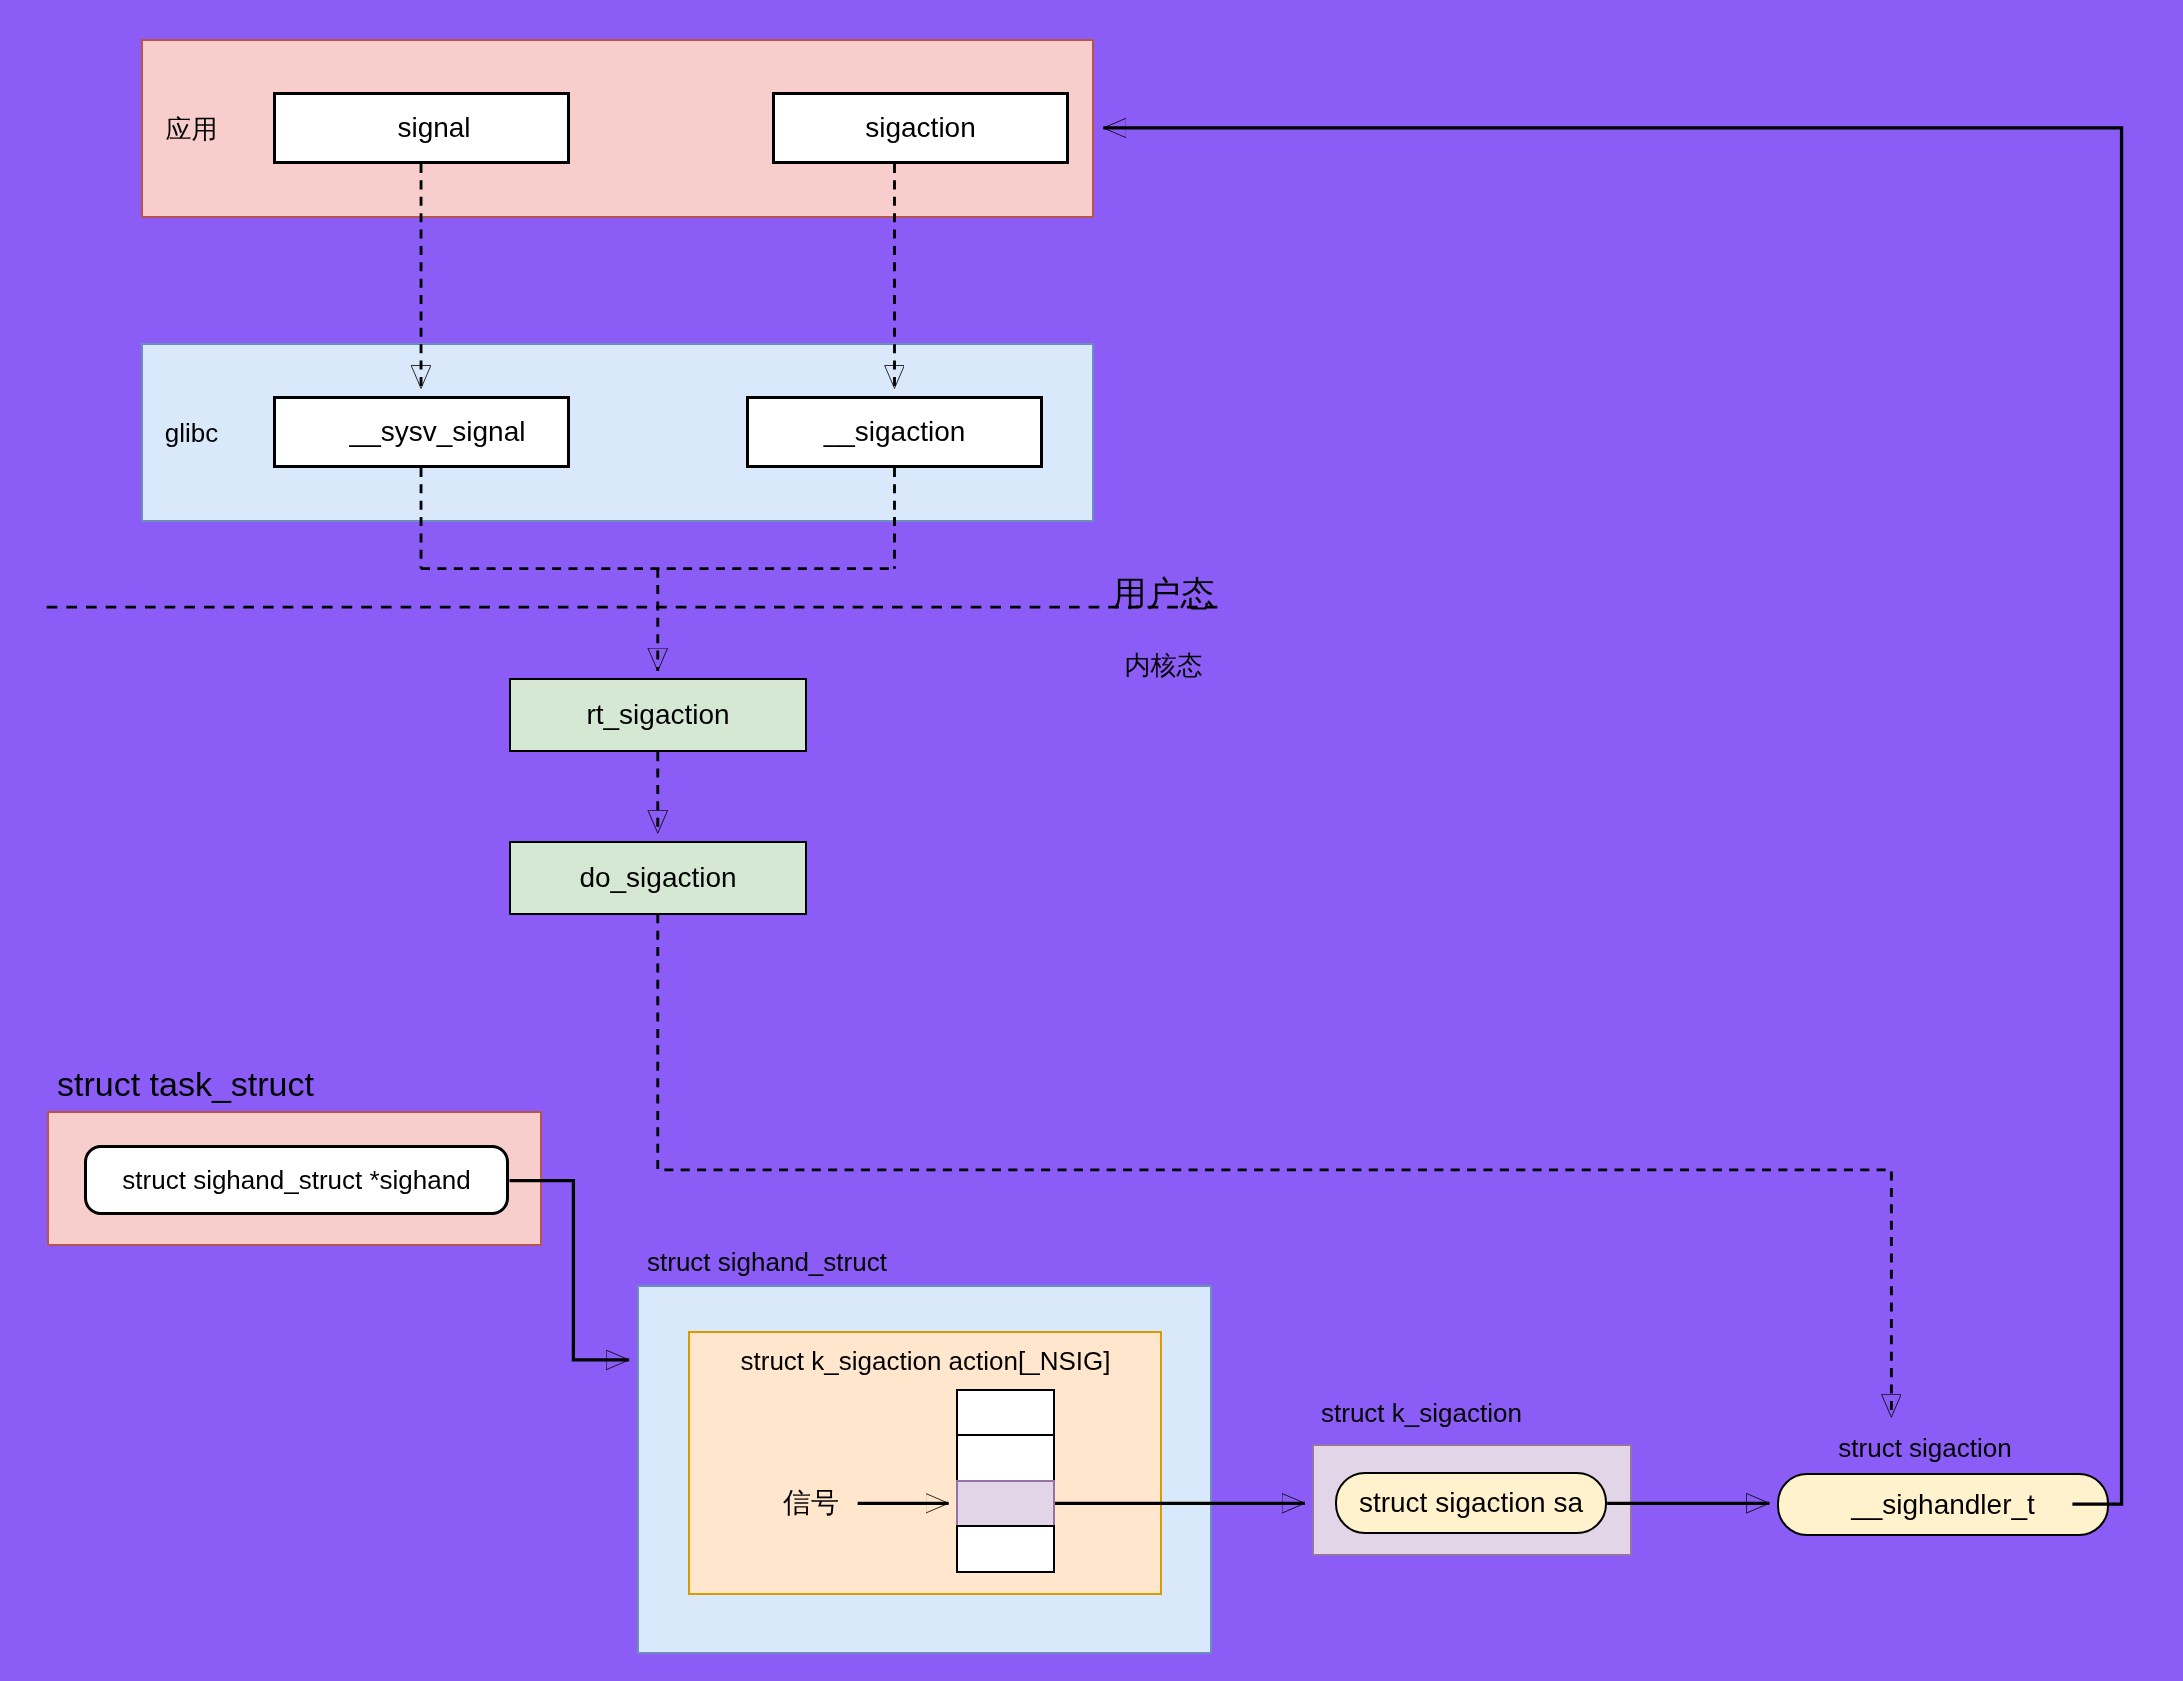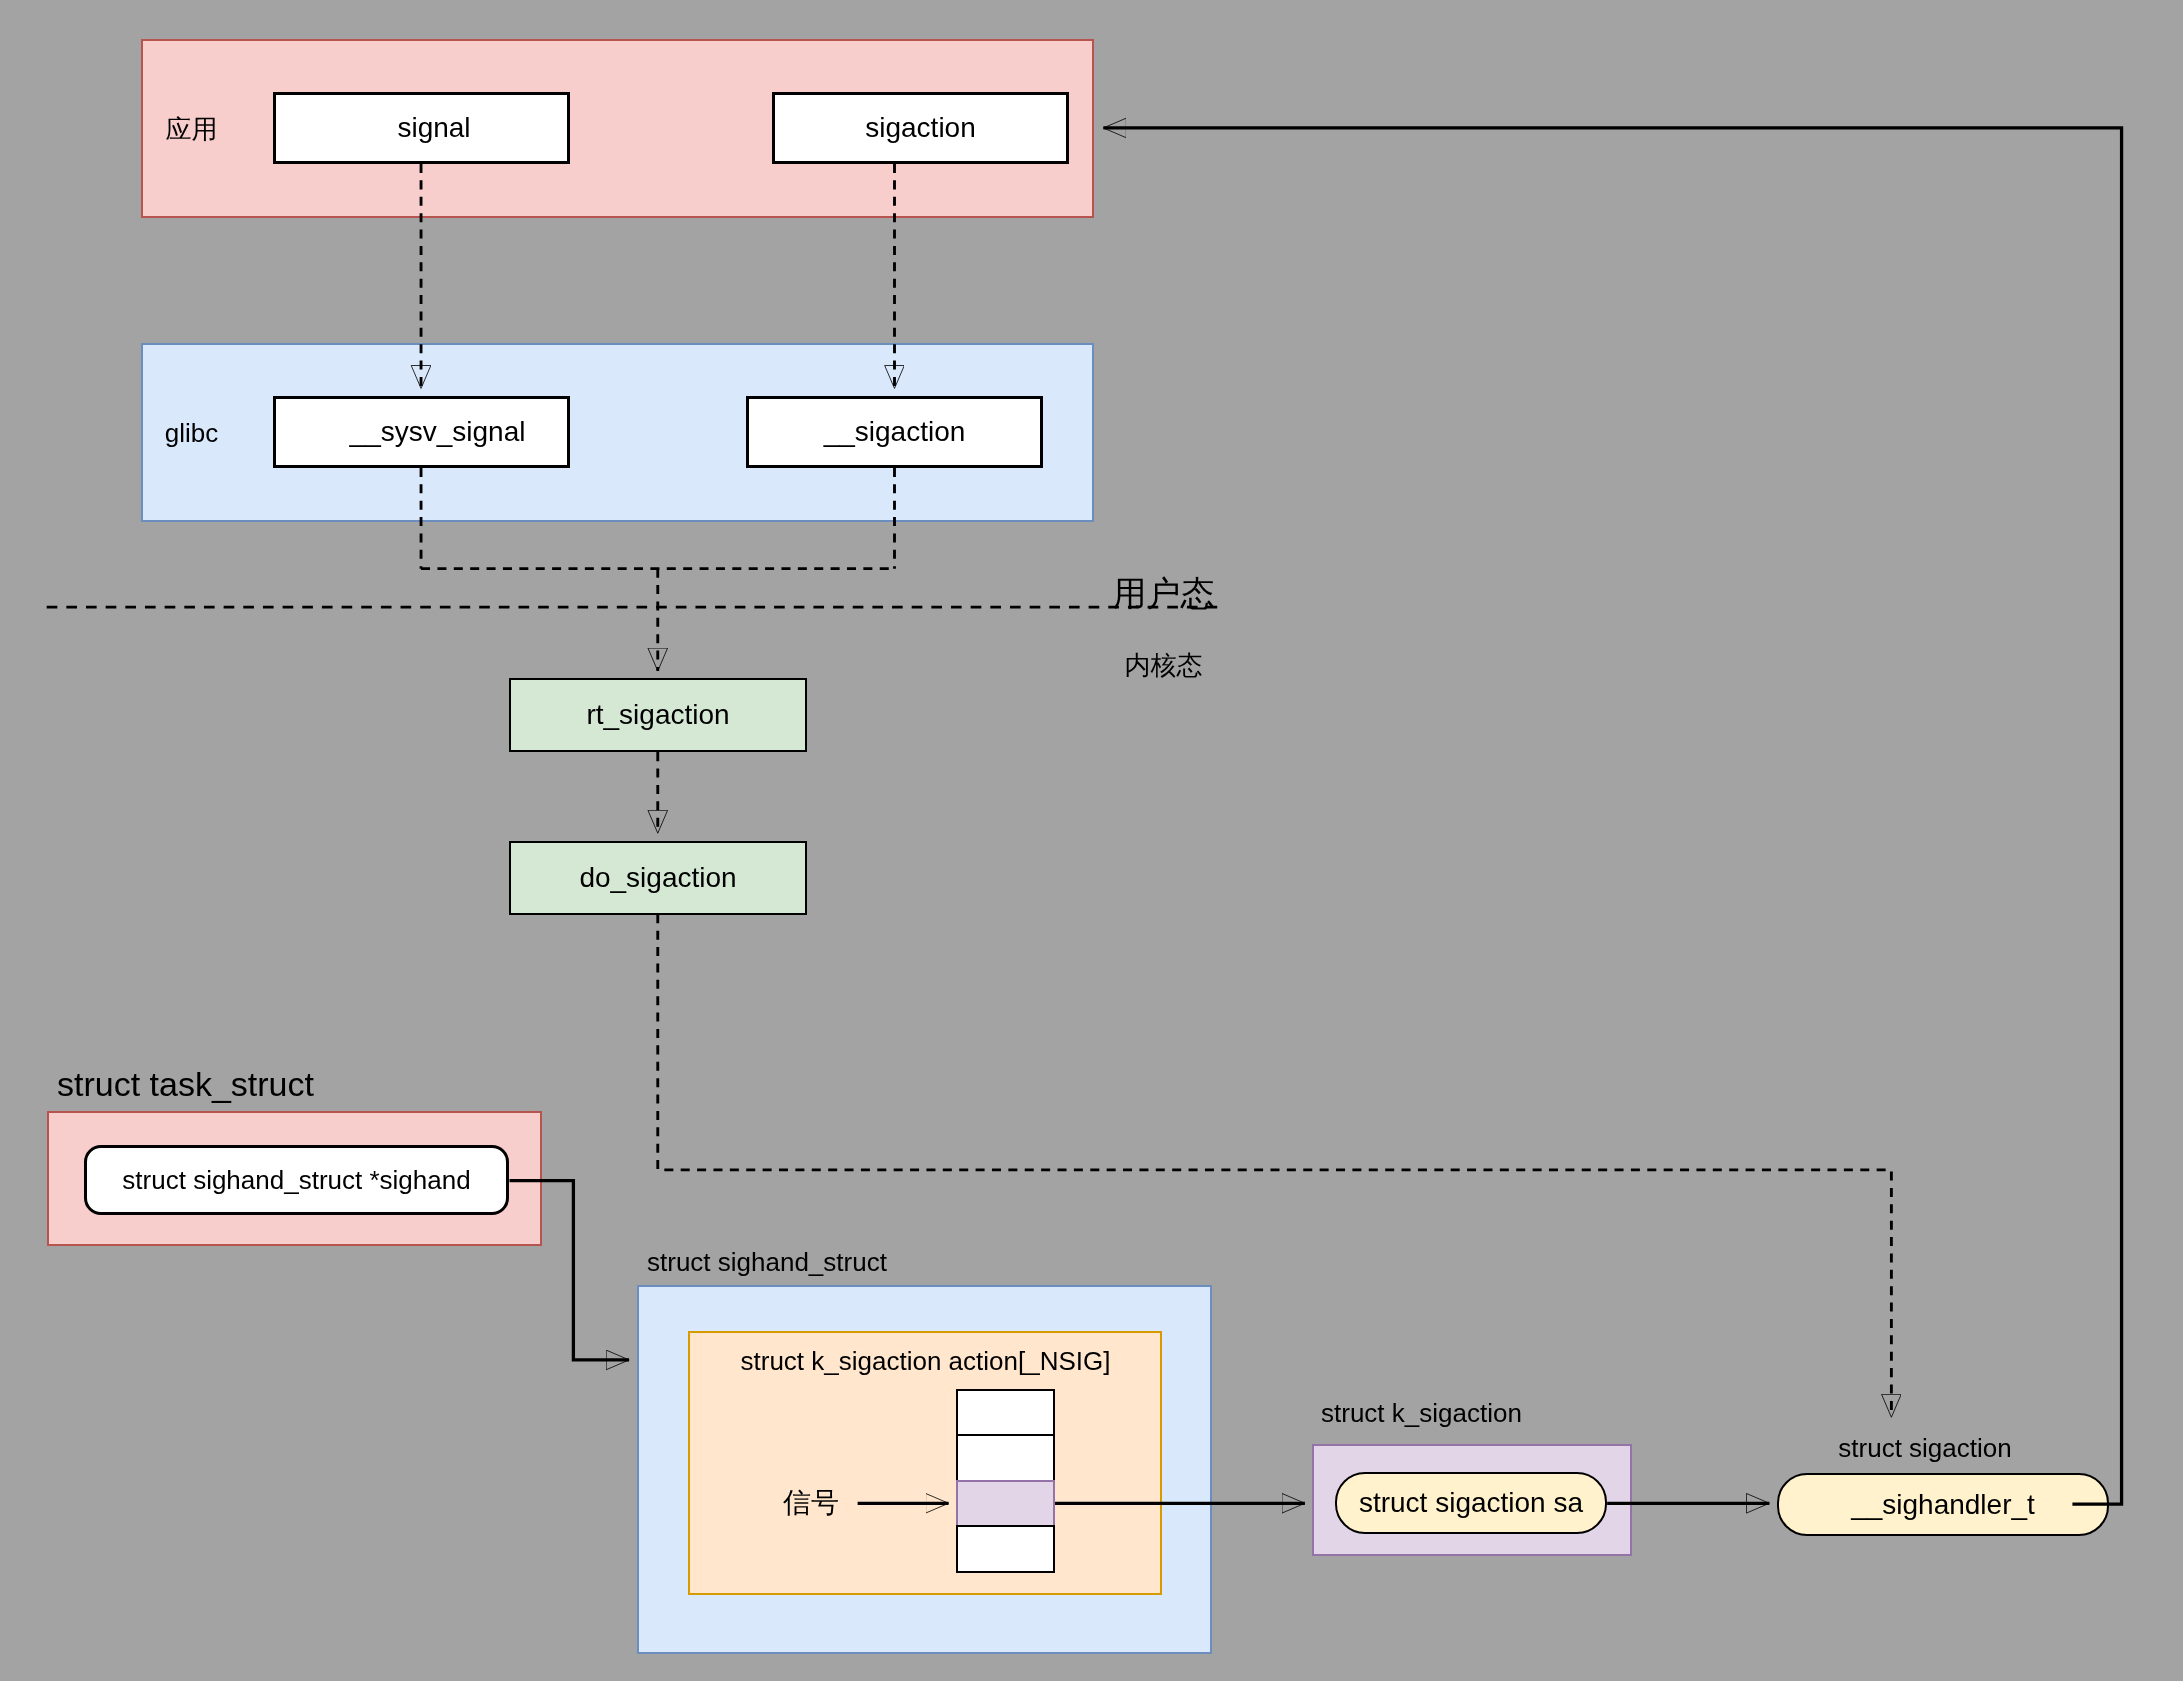--- a/index.html
+++ b/index.html
@@ -14,21 +14,21 @@
     --color-purple_fill: #e1d5e7;
     --color-purple_border:#9673a6;
     --color-yellow_fill: #fff2cc;
     --color-yellow_border:#d6b656;
     --color-line:        #000000;
   }
   html,body { margin:0; padding:0; background:#ffffff; }
   #canvas {
     position:relative;
     width:2183px; height:1682px;
-    background:#a3a3a3;
+    background:#8b5cf6;
     font-family:"Liberation Sans","DejaVu Sans",sans-serif;
     color:#000;
     overflow:hidden;
   }
   .abs { position:absolute; box-sizing:border-box; }
   .center { display:flex; align-items:center; justify-content:center; text-align:center; }
   .layer-box  { border:2.5px solid; }
   .node-white { background:#fff; border:3.3px solid #000; font-size:28px; }
   .label      { font-size:26px; white-space:nowrap; }
   .pink   { background:var(--color-pink_fill);   border-color:var(--color-pink_border); }

